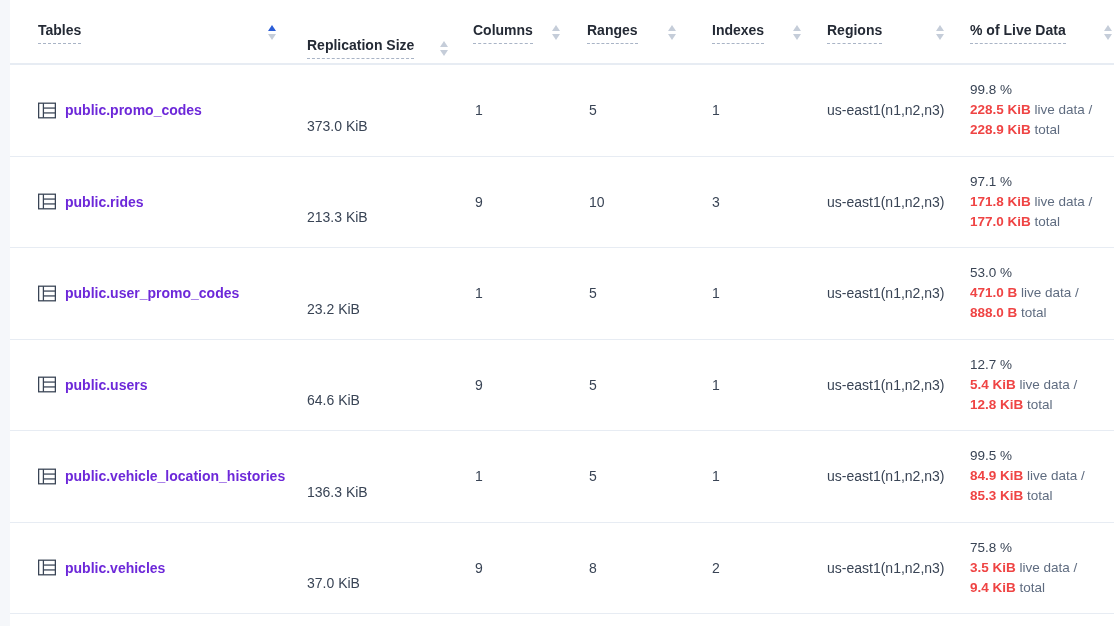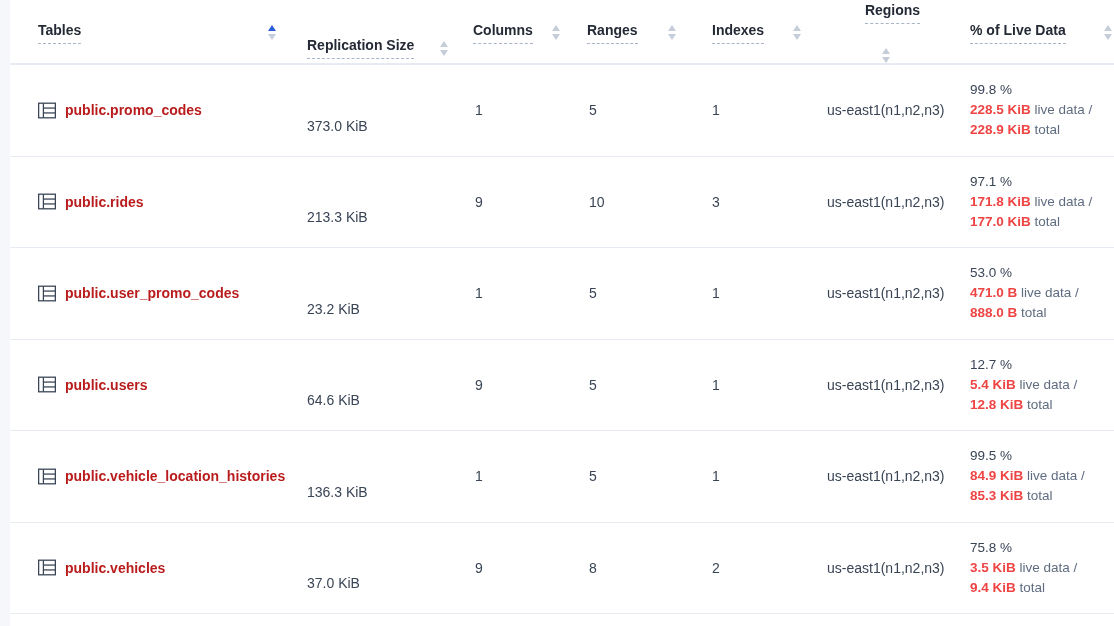--- a/index.html
+++ b/index.html
@@ -64,40 +64,40 @@
     border-top: 6px solid #c5cdd9;
   }
   .sorted-asc .tri-up { border-bottom-color: #2b5dd7; }
 
   
   .c1 { width: 280px; padding-left: 28px; gap: 46px; }
   .c2 { width: 172px; padding-left: 17px; margin-top: 31px; }
   .c3 { width: 116px; padding-left: 13px; }
   .c4 { width: 112px; padding-left: 11px; }
   .c5 { width: 125px; padding-left: 22px; }
-  .c6 { width: 143px; padding-left: 12px; flex-direction: column; }
+  .c6 { width: 143px; padding-left: 12px; }
   .c7 { width: 156px; padding-left: 12px; }
 
   
   .trow {
     display: flex;
     align-items: center;
     height: 91.5px;
     border-bottom: 1px solid #e7ecf3;
     background: #ffffff;
     font-size: 14px;
     color: #394455;
   }
   .cell { white-space: nowrap; }
   .name-cell {
     display: flex;
     align-items: center;
     gap: 9px;
     font-weight: 700;
-    color: #b91c1c;
+    color: #6d28d9;
     cursor: pointer;
   }
   .tbl-icon { flex: 0 0 auto; display: inline-flex; }
   .pct-cell { line-height: 20px; font-size: 13.5px; }
   .pct-line { color: #394455; }
   .bytes { color: #ef4444; font-weight: 600; }
   .muted { color: #5f6c80; font-weight: 400; }
 </style>
 </head>
 <body>

